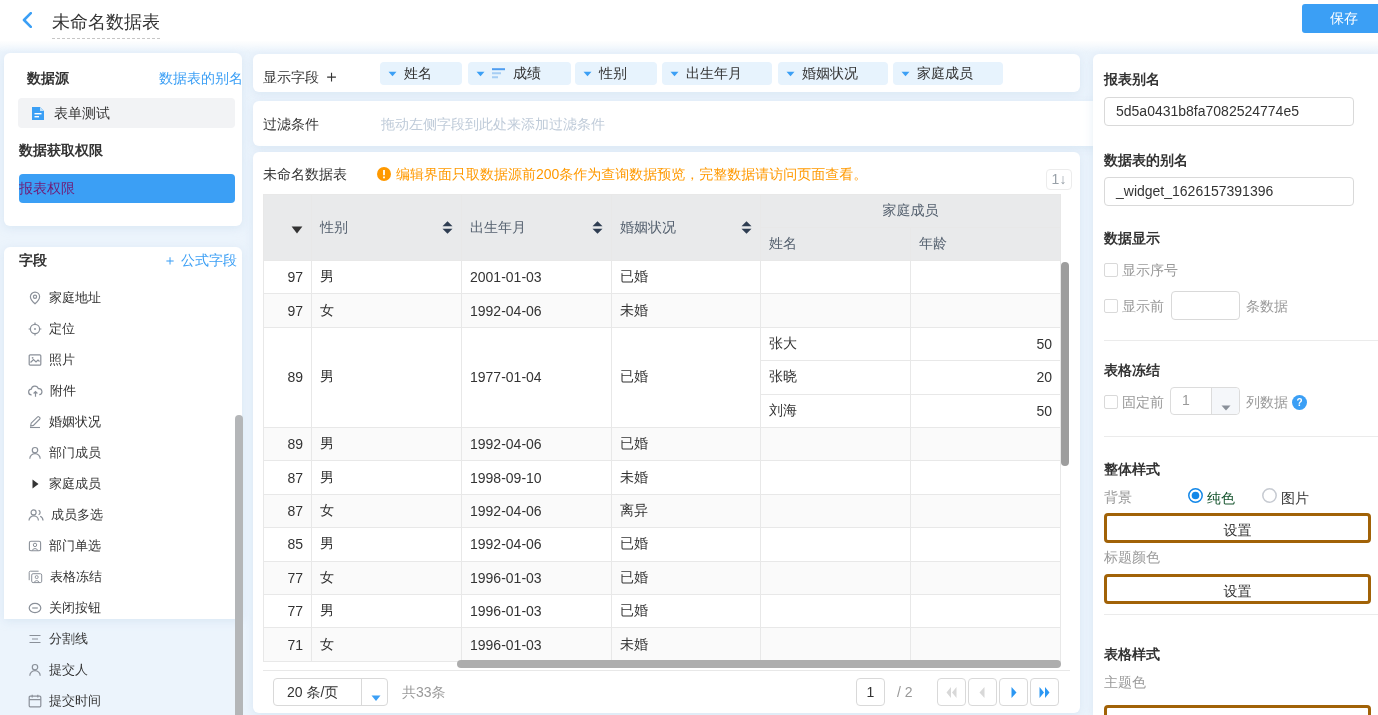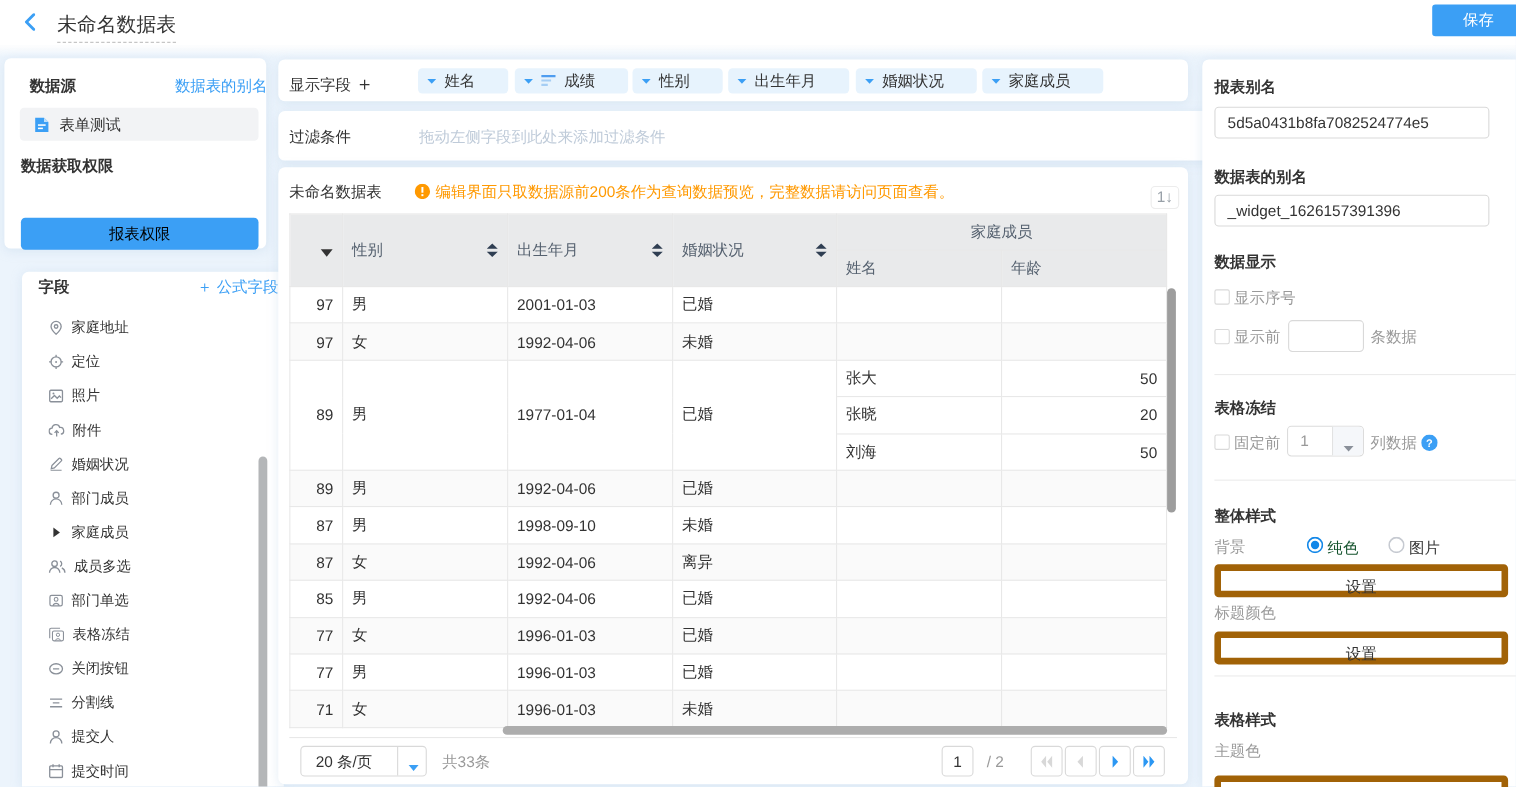--- a/index.html
+++ b/index.html
@@ -5,27 +5,27 @@
 * { margin:0; padding:0; box-sizing:border-box; }
 html,body { width:1378px; height:715px; overflow:hidden; }
 body { font-family:"Liberation Sans", sans-serif; background:#ecf4fc; color:#333; font-size:14px; }
 .topbar { position:absolute; left:0; top:0; width:1378px; height:41px; background:#fff; }
 .back { position:absolute; left:20px; top:10px; }
 .title { position:absolute; left:52px; top:10px; font-size:18px; color:#333; border-bottom:1px dashed #c6c6c6; padding-bottom:4px; }
 .savebtn { position:absolute; left:1302px; top:4px; width:84px; height:29px; background:#3b9ff5; color:#fff; font-size:14px; text-align:center; line-height:29px; border-radius:3px 0 0 3px; }
 .card { position:absolute; background:#fff; border-radius:6px; box-shadow:0 2px 10px rgba(180,205,230,0.35); }
 
 #lcard1 { left:4px; top:53px; width:238px; height:173px; }
-#lcard2 { left:20px; top:247px; width:238px; height:468px; border-radius:6px 6px 0 0; }
+#lcard2 { left:4px; top:247px; width:238px; height:372px; border-radius:6px 6px 0 0; }
 .seclabel { font-weight:bold; font-size:14px; color:#333; }
 .bluelink { color:#3b9ff5; font-size:14px; }
 #srcrow { position:absolute; left:23px; top:17px; width:216px; height:16px; }
 #srcbox { position:absolute; left:14px; top:45px; width:217px; height:30px; background:#f2f3f5; border-radius:4px; line-height:30px; }
 #permlabel { position:absolute; left:15px; top:89px; }
-#permbtn { position:absolute; left:15px; top:121px; width:216px; height:29px; background:#3b9ff5; color:#000000; border-radius:4px; text-align:center; line-height:29px;margin-top:24px; }
+#permbtn { position:absolute; left:15px; top:121px; width:216px; height:29px; background:#3b9ff5; color:#701a75; border-radius:4px; text-align:left; line-height:29px; }
 #fieldhead { position:absolute; left:15px; top:5px; width:218px; }
 .fitem { position:absolute; left:24px; height:16px; display:flex; align-items:center; gap:7px; color:#333; font-size:13px; }
 .fitem svg { flex:0 0 auto; }
 
 .vscroll1 { position:absolute; left:235px; top:415px; width:8px; height:300px; background:#b4b6b8; border-radius:4px 4px 0 0; }
 
 #mcard1 { left:253px; top:54px; width:827px; height:38px; }
 #mcard2 { left:253px; top:101px; width:865px; height:45px; }
 #mcard3 { left:253px; top:152px; width:827px; height:561px; }
 .rowlabel { font-size:14px; color:#333; }
@@ -39,21 +39,21 @@
 thead th { background:#e9eaeb; color:#55616f; text-align:left; }
 td { color:#333; }
 tr.odd td { background:#fafafa; }
 .num { text-align:right; }
 .warn { color:#f90; font-size:14px; }
 
 #rpanel { left:1093px; top:54px; width:285px; height:661px; border-radius:6px 0 0 0; }
 .rlabel { position:absolute; left:11px; font-weight:bold; font-size:14px; color:#333; }
 .rinput { position:absolute; left:11px; width:250px; height:29px; border:1px solid #d9d9d9; border-radius:4px; line-height:27px; padding:0 11px; color:#333; font-size:14px; background:#fff; }
 .greytext { color:#999; }
-.rsetbtn { position:absolute; left:11px; width:267px; height:30px; border:6px solid #a16207; border-radius:4px; text-align:center; line-height:28px; color:#333; font-size:14px; background:#fff; }
+.rsetbtn { position:absolute; left:11px; width:267px; height:30px; border:3px solid #a16207; border-radius:4px; text-align:center; line-height:28px; color:#333; font-size:14px; background:#fff; }
 .rdivider { position:absolute; left:11px; width:274px; border-top:1px solid #ebebeb; }
 .cbx { display:inline-block; width:14px; height:14px; border:1px solid #d9d9d9; border-radius:2px; background:#fff; vertical-align:-2px; }
 </style>
 </head>
 <body>
 <div style="position:absolute;left:0;top:41px;width:1378px;height:11px;background:linear-gradient(#fefefe,#ecf4fc)"></div>
 <div class="topbar">
   <svg class="back" width="10" height="16" viewBox="0 0 10 16" style="left:22px;top:12px">
       <path d="M8.8 1.2 L2 8 L8.8 14.8" stroke="#3b9ff5" stroke-width="2.6" fill="none" stroke-linecap="round" stroke-linejoin="round"></path>
     </svg>

